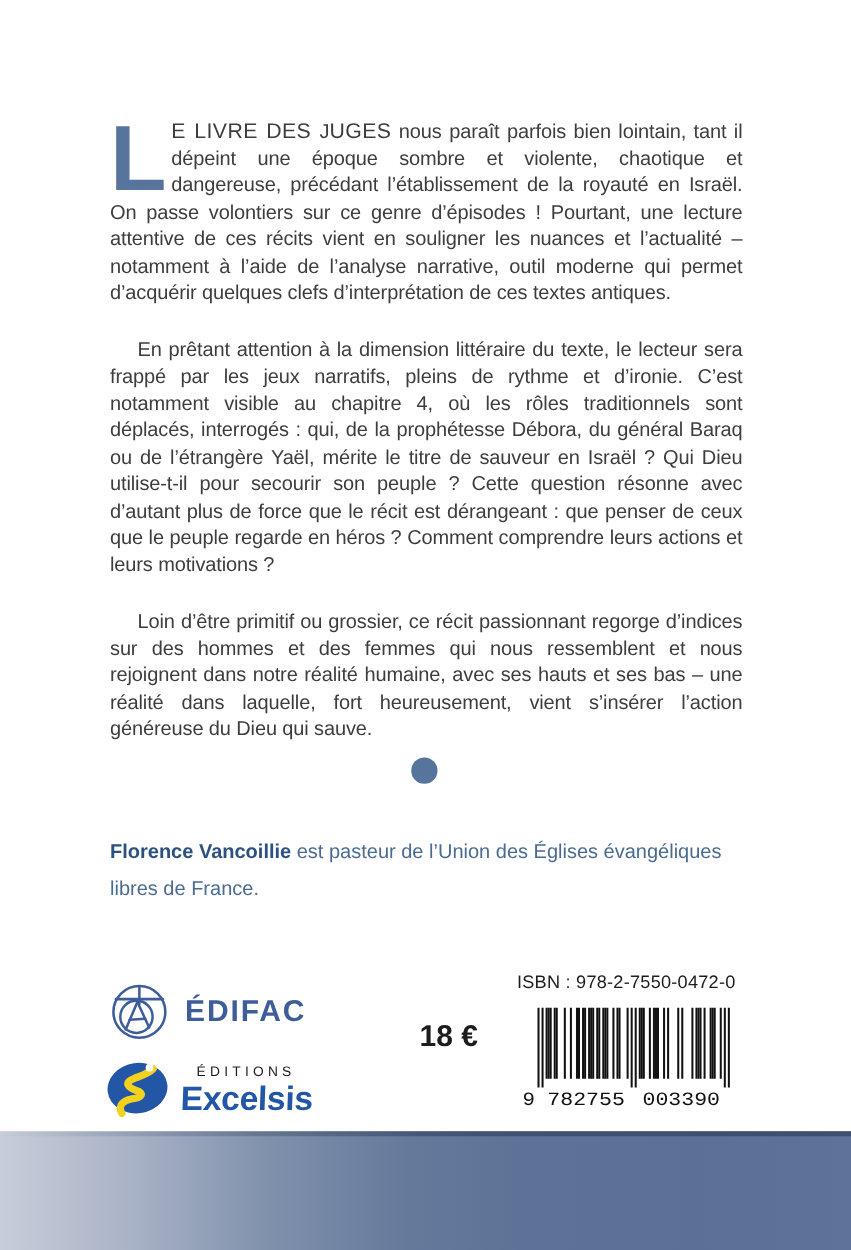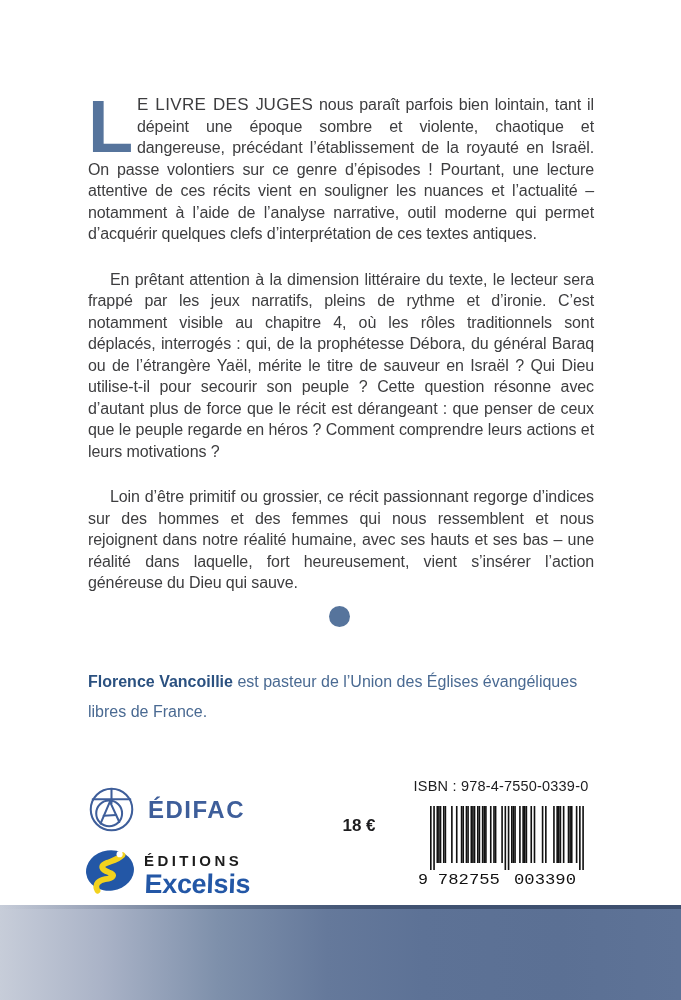--- a/index.html
+++ b/index.html
@@ -32,30 +32,30 @@
   }
   .author-name{font-weight:bold;color:#2b5180;}
   
   #edifac{position:absolute;left:88px;top:786px;display:flex;align-items:center;gap:13px;}
   #edifac .edifac-label{
     font-size:24px;letter-spacing:1.5px;color:#3e5e9a;font-weight:bold;
   }
   #excelsis{position:absolute;left:85px;top:847px;display:flex;align-items:flex-start;gap:9px;}
   #excelsis .txt{display:flex;flex-direction:column;margin-top:5px;}
   .excelsis-editions{
-    font-size:15px;letter-spacing:3.4px;font-weight:bold;color:#1c1c1c;
+    font-size:11px;letter-spacing:3.4px;font-weight:normal;color:#1c1c1c;text-align:center;
   }
   .excelsis-name{
     font-size:27px;font-weight:bold;color:#2357a6;letter-spacing:-0.3px;line-height:30px;
     transform:skewX(-2deg);transform-origin:left bottom;
   }
   
   #price{
     position:absolute;left:303px;top:816px;width:112px;text-align:center;
-    font-size:17px;font-weight:bold;color:#1d1d1f;
+    font-size:24px;font-weight:bold;color:#1d1d1f;
   }
   #isbn{
     position:absolute;left:406px;top:778px;width:190px;text-align:center;
     font-size:14.5px;color:#1d1d1f;letter-spacing:.2px;
   }
   #barcode{position:absolute;left:417px;top:806px;width:170px;height:84px;}
   #barcode-svg rect{fill:#111111;}
   #barcode-svg text{font-family:"Liberation Mono",monospace;font-size:15px;fill:#111111;}
   
   #band{
@@ -109,21 +109,21 @@
     <circle cx="36" cy="7" r="3.2" fill="#ffffff"></circle>
   </svg>
   <span class="txt">
     <span class="excelsis-editions">ÉDITIONS</span>
     <span class="excelsis-name">Excelsis</span>
   </span>
 </div>
 
 <div id="price">18 €</div>
 
-<div id="isbn">ISBN : 978-4-7550-0339-0</div>
+<div id="isbn">ISBN : 978-2-7550-0472-0</div>
 
 <div id="barcode">
   <svg id="barcode-svg" width="170" height="84" viewBox="0 0 170 84">
       <rect x="13.00" y="0" width="1.62" height="64"></rect>
       <rect x="16.24" y="0" width="1.62" height="64"></rect>
       <rect x="19.48" y="0" width="1.62" height="57"></rect>
       <rect x="21.10" y="0" width="1.62" height="57"></rect>
       <rect x="22.72" y="0" width="1.62" height="57"></rect>
       <rect x="25.96" y="0" width="1.62" height="57"></rect>
       <rect x="27.58" y="0" width="1.62" height="57"></rect>

